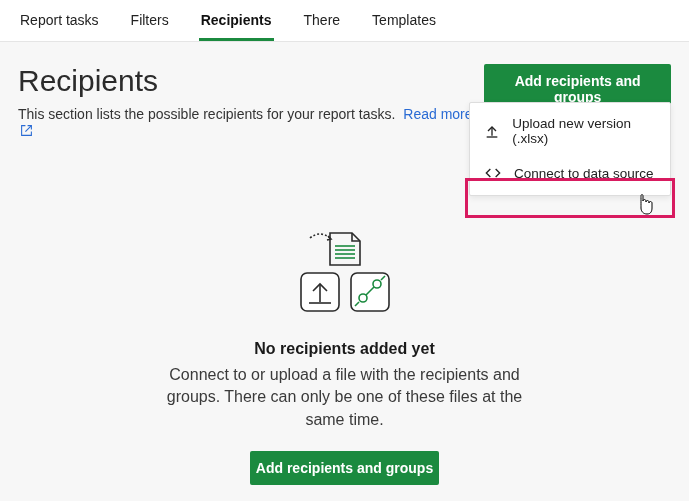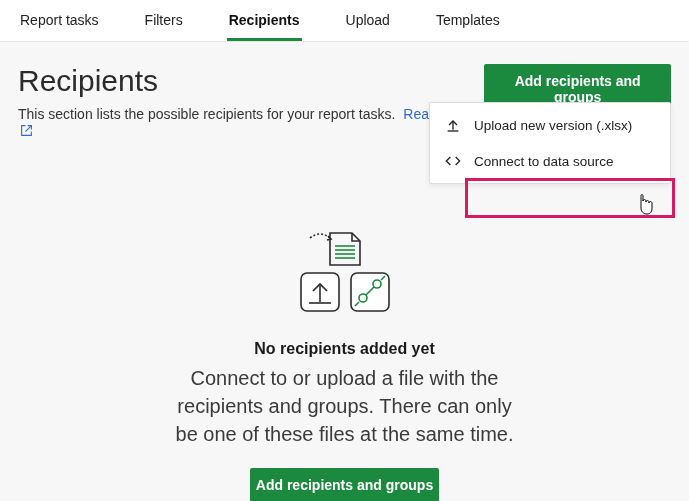--- a/index.html
+++ b/index.html
@@ -6,21 +6,21 @@
   body {
     margin: 0;
     font-family: "Segoe UI", Arial, sans-serif;
     font-size: 14px;
     color: #1a1a1a;
     background: #fff;
     width: 689px;
   }
   .tabs {
     display: flex;
-    gap: 42px;
+    gap: 28px;
     padding: 0 18px;
     border-bottom: 1px solid #e5e5e5;
     background: #fff;
   }
   .tab {
     padding: 12px 2px 10px 2px;
     font-size: 14px;
     color: #222;
     cursor: pointer;
     border-bottom: 3px solid transparent;
@@ -64,21 +64,21 @@
     padding: 9px 6px;
     font-size: 14px;
     font-weight: 600;
     border-radius: 2px;
     cursor: pointer;
   }
   .dropdown {
     position: absolute;
     right: 18px;
     top: 60px;
-    width: 242px;
+    width: 202px;
     background: #fff;
     border: 1px solid #ddd;
     border-radius: 2px;
     box-shadow: 0 2px 6px rgba(0,0,0,0.08);
     padding: 4px 0;
   }
   .dropdown-item {
     display: flex;
     align-items: center;
     gap: 12px;
@@ -117,34 +117,34 @@
     margin: 0 auto 14px auto;
     width: 140px;
   }
   .empty-title {
     font-size: 16px;
     font-weight: 700;
     margin: 8px 0 6px 0;
     color: #1a1a1a;
   }
   .empty-text {
-    font-size: 20px;
+    font-size: 16px;
     color: #3a3a3a;
     line-height: 1.4;
     margin-bottom: 20px;
   }
 </style>
 </head>
 <body>
 
 <div class="tabs">
   <div class="tab">Report tasks</div>
   <div class="tab">Filters</div>
   <div class="tab active">Recipients</div>
-  <div class="tab">Upload</div>
+  <div class="tab">There</div>
   <div class="tab">Templates</div>
 </div>
 
 <div class="page-body">
 
   <div class="header-row">
     <div>
       <h1 class="page-title">Recipients</h1>
       <div class="subtitle">
         <span>This section lists the possible recipients for your report tasks.</span>

